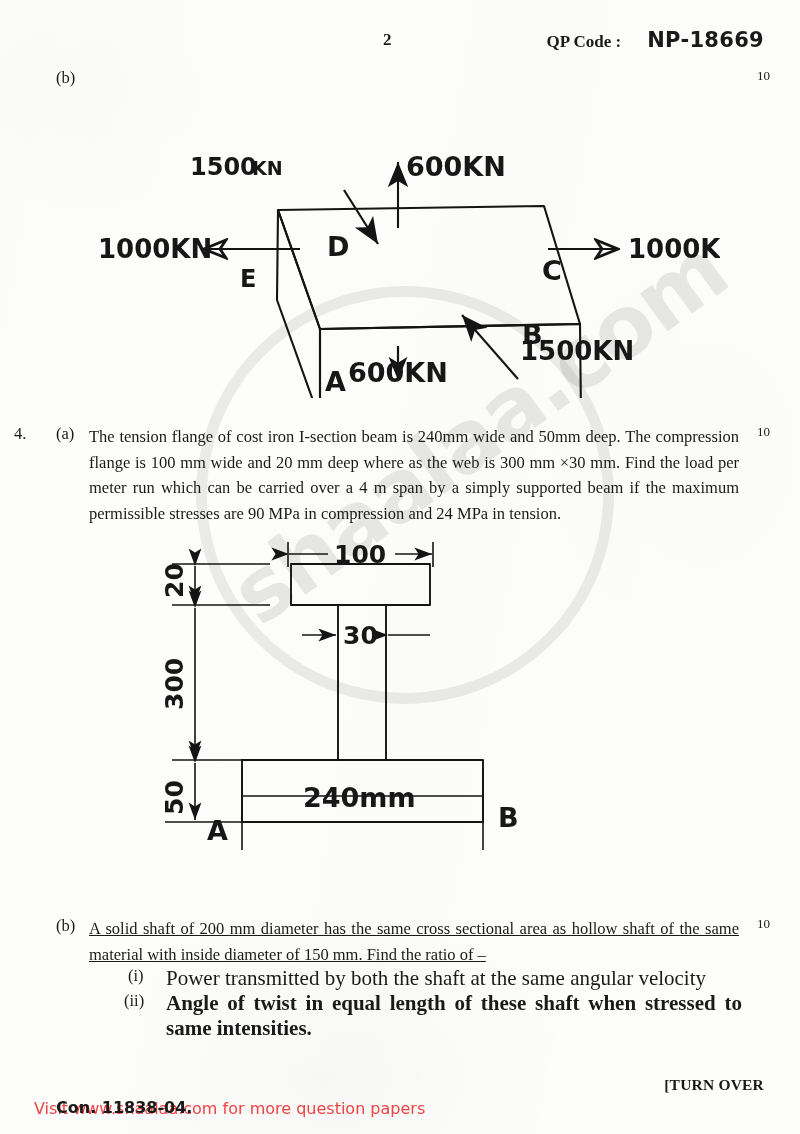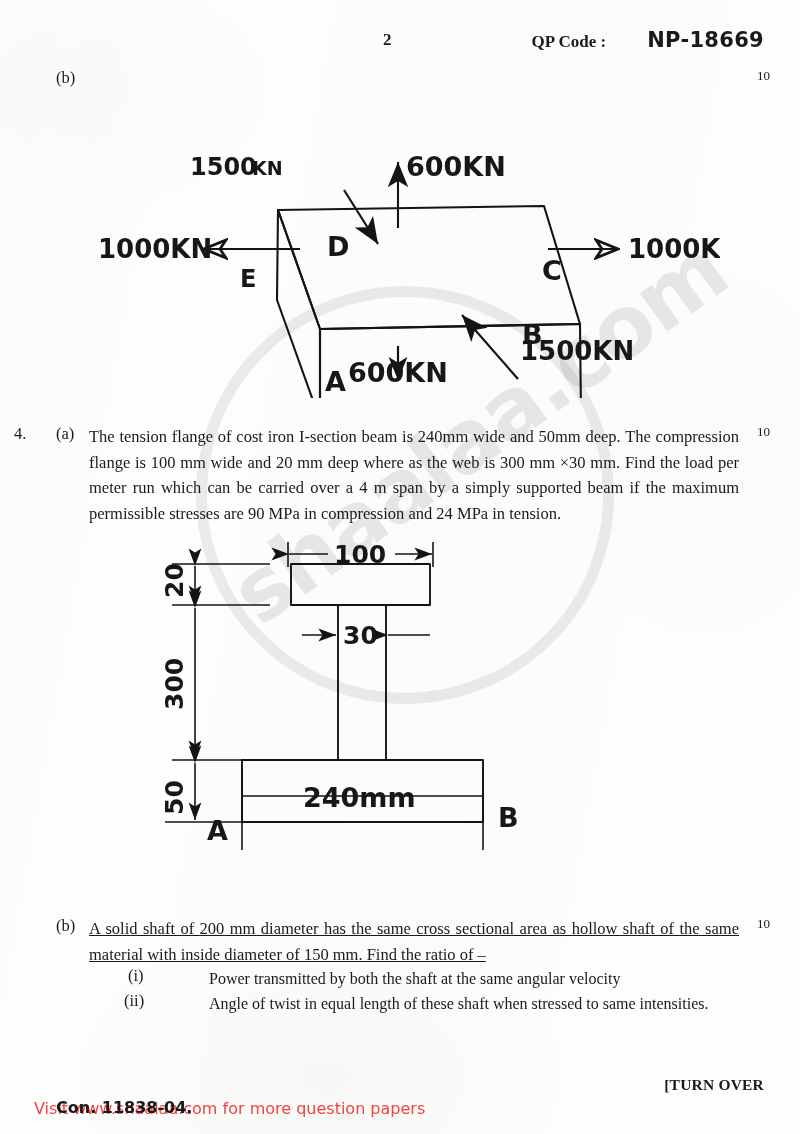--- a/index.html
+++ b/index.html
@@ -88,21 +88,20 @@
   }
   #qp-code-label {
     font-size: 17px;
     font-weight: 700;
   }
   #qp-code-value {
     font-family: "DejaVu Sans", sans-serif;
     font-size: 21px;
     font-weight: 700;
     letter-spacing: 0.3px;
-    margin-left: 15px;
   }
 
   
   .qblock {
     position: absolute;
     z-index: 6;
   }
   .qnum {
     position: absolute;
     font-size: 16.5px;
@@ -122,23 +121,22 @@
     position: absolute;
     font-size: 13px;
     font-weight: 400;
   }
   .subnum {
     position: absolute;
     font-size: 16.5px;
   }
   .subtext {
     position: absolute;
-    font-size: 16px;
+    font-size: 21px;
     line-height: 25px;
-    margin-left: 43px;
   }
 
   
   .figure {
     position: absolute;
     z-index: 5;
   }
   .hand {
     font-family: "DejaVu Sans", sans-serif;
     font-weight: 600;
@@ -336,20 +334,20 @@
 
   <div class="qblock" style="left:0; top:916px; width:800px; height:115px;">
     <div class="qlabel" style="left:56px; top:0;">(b)</div>
     <div class="qbody" style="left:89px; top:0; width:650px;text-decoration:underline;">A solid shaft of 200 mm diameter has the same cross sectional area as hollow shaft of  the same material with inside diameter of 150 mm. Find the ratio of –</div>
     <div class="marks" style="left:757px; top:0;">10</div>
 
     <div class="subnum" style="left:128px; top:50px;">(i)</div>
     <div class="subtext" style="left:166px; top:50px; width:560px;">Power transmitted by both the shaft at the same angular velocity</div>
 
     <div class="subnum" style="left:124px; top:75px;">(ii)</div>
-    <div class="subtext" style="left:166px; top:75px; width:576px; text-align:justify; text-align-last:left;">Angle of twist in equal length of these shaft when stressed to same intensities.</div>
+    <div class="subtext" style="left:166px; top:75px; width:576px; text-align:justify; text-align-last:left;font-weight:bold;">Angle of twist in equal length of these shaft when stressed to same intensities.</div>
   </div>
 
   <div id="turn-over">[TURN OVER</div>
   <div id="visit-note">Visit www.shaalaa.com for more question papers</div>
   <div id="con-code">Con. 11838-04.</div>
 
 </div>
 
 </body></html>

